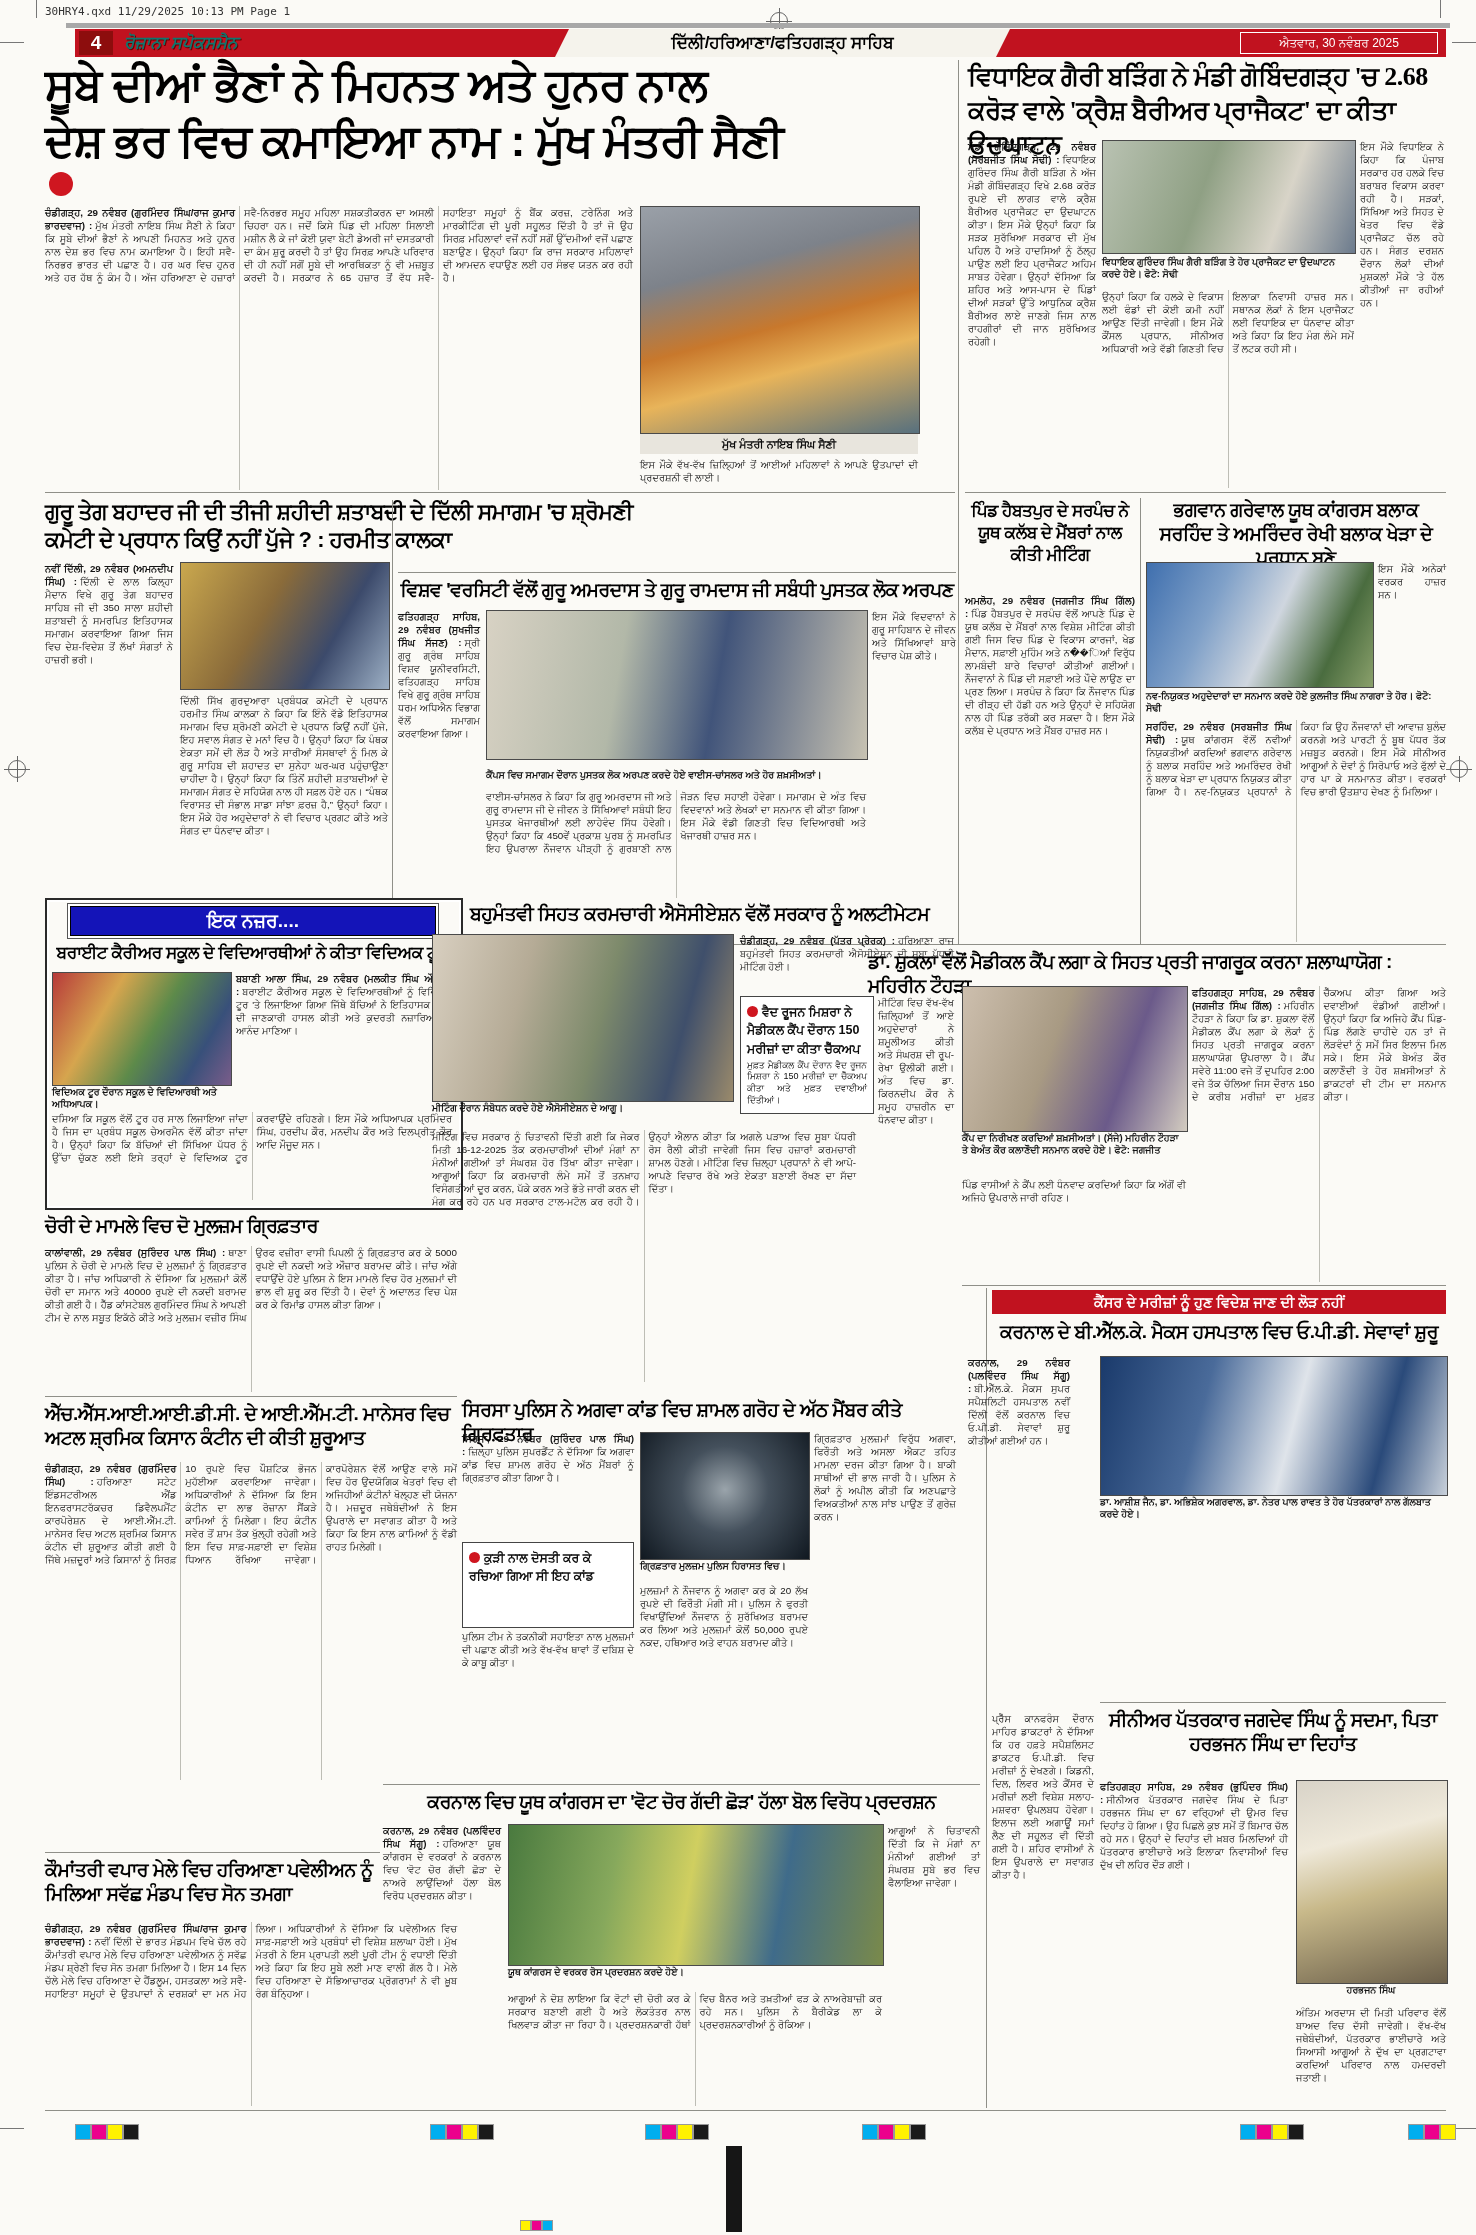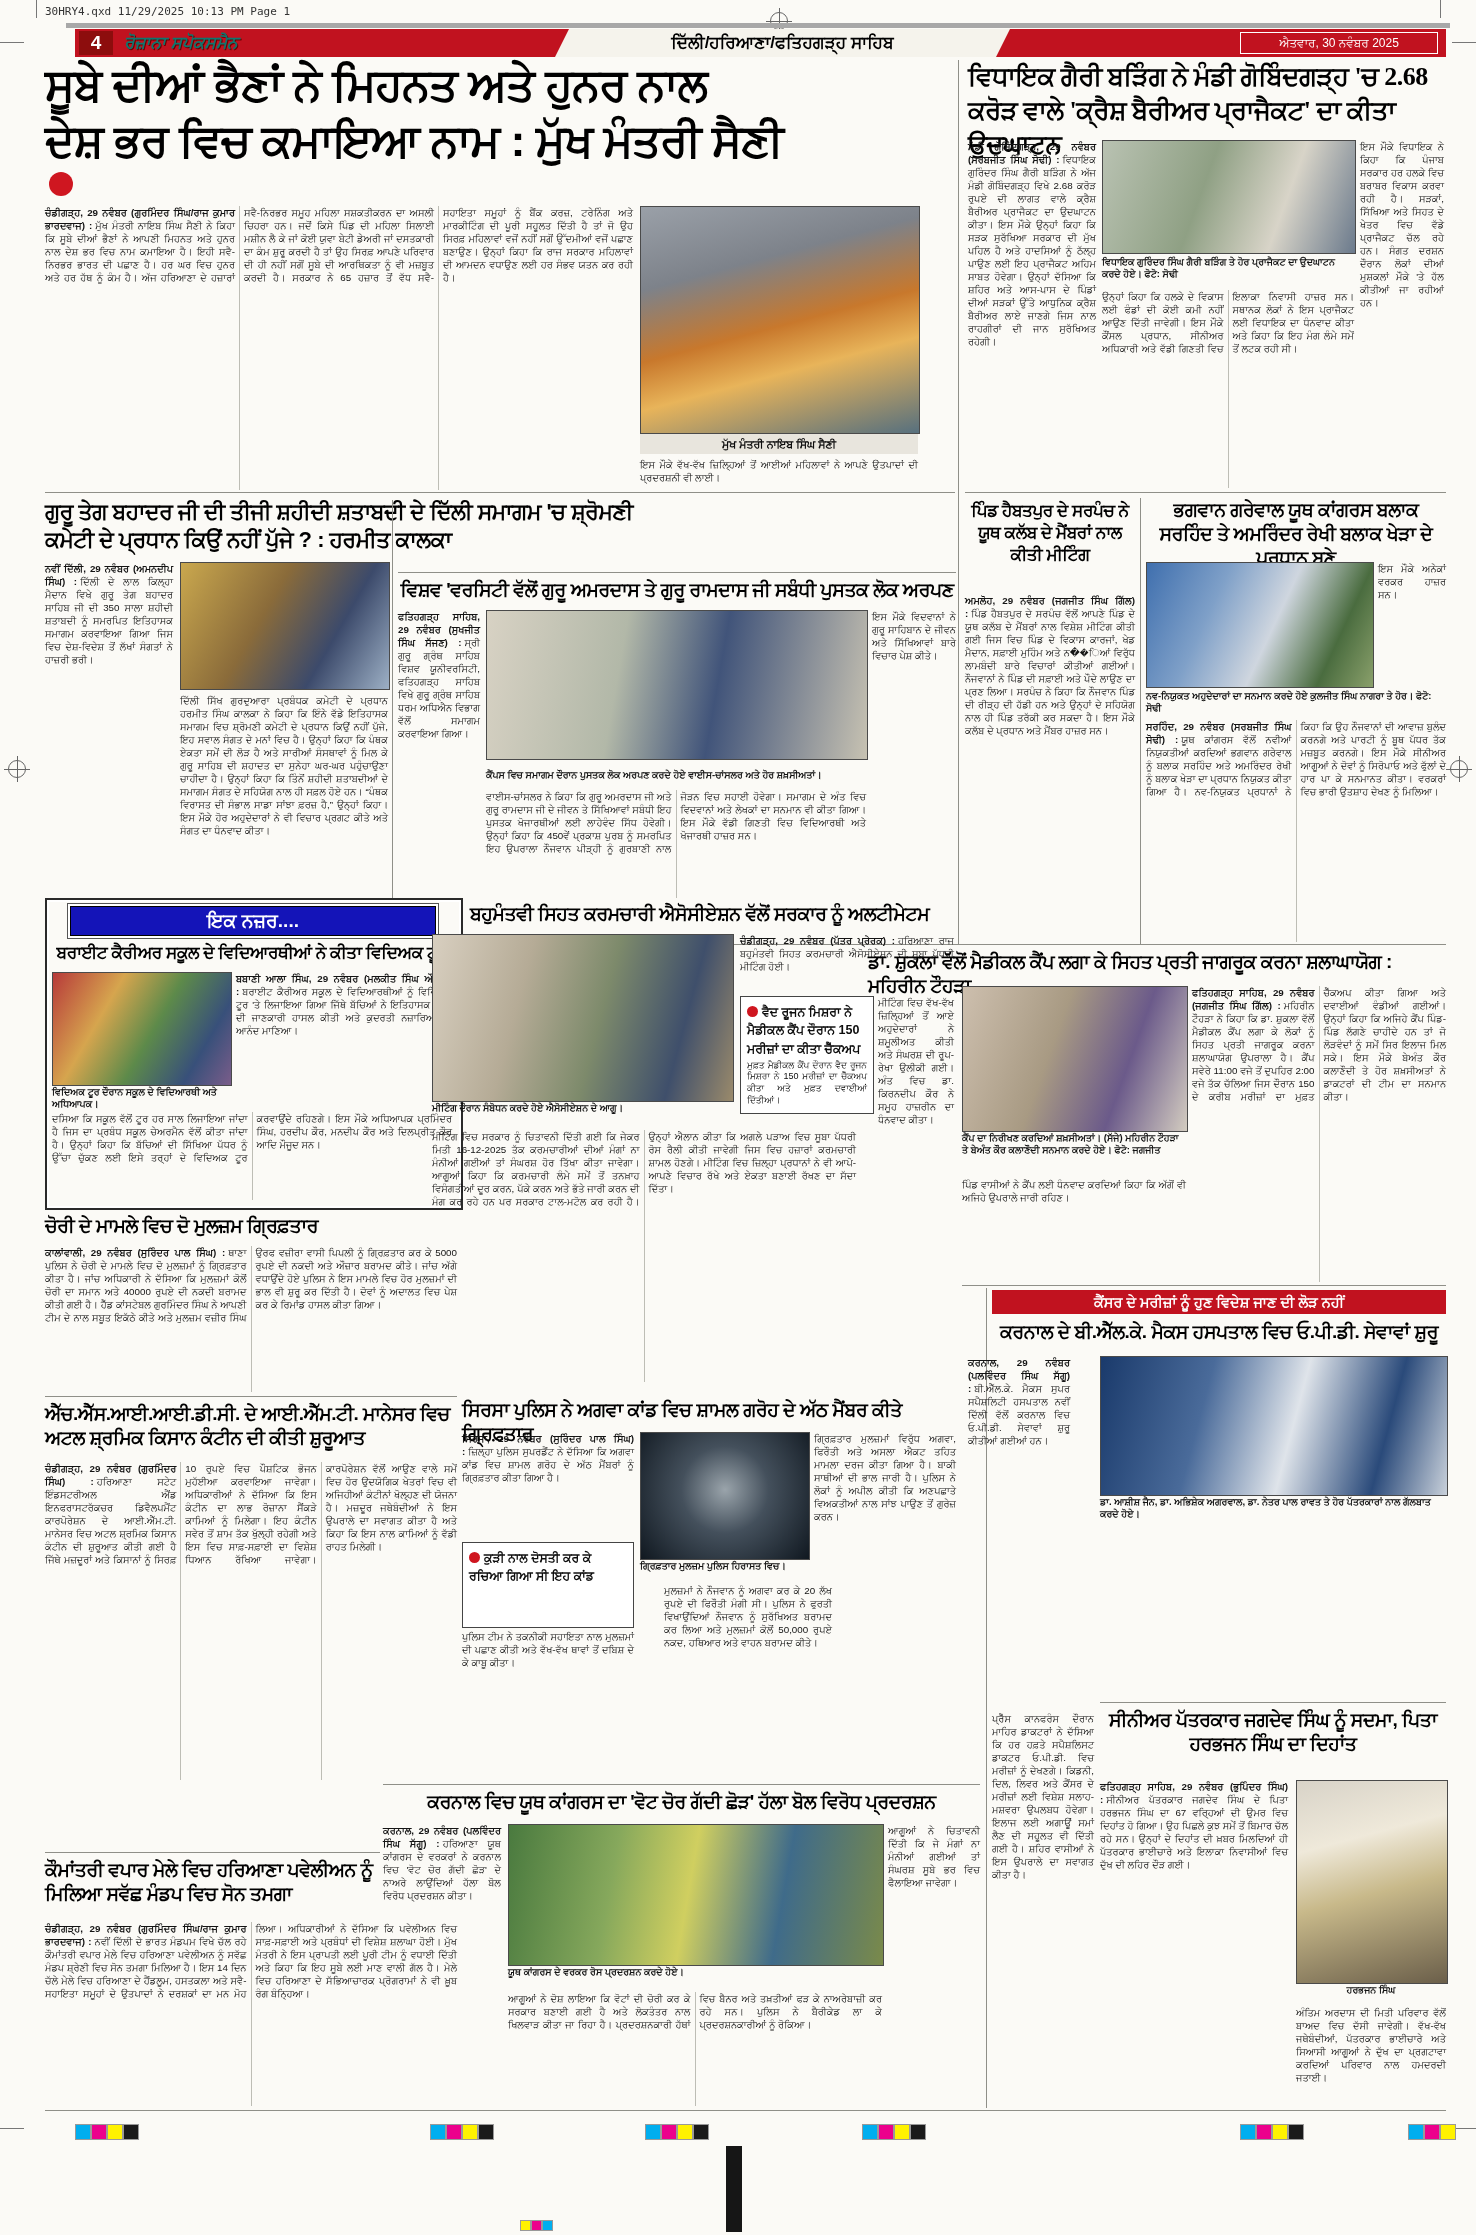--- a/index.html
+++ b/index.html
@@ -185,21 +185,21 @@
   <div class="abs hl hl-m" style="left:462px;top:1398px;width:494px;">ਸਿਰਸਾ ਪੁਲਿਸ ਨੇ ਅਗਵਾ ਕਾਂਡ ਵਿਚ ਸ਼ਾਮਲ ਗਰੋਹ ਦੇ ਅੱਠ ਮੈਂਬਰ ਕੀਤੇ ਗ੍ਰਿਫ਼ਤਾਰ</div>
   <div class="abs bd" style="left:462px;top:1432px;width:172px;height:104px;">
     <span class="dl">ਸਿਰਸਾ, 29 ਨਵੰਬਰ (ਸੁਰਿੰਦਰ ਪਾਲ ਸਿੰਘ) :</span><span>ਜ਼ਿਲ੍ਹਾ ਪੁਲਿਸ ਸੁਪਰਡੈਂਟ ਨੇ ਦੱਸਿਆ ਕਿ ਅਗਵਾ ਕਾਂਡ ਵਿਚ ਸ਼ਾਮਲ ਗਰੋਹ ਦੇ ਅੱਠ ਮੈਂਬਰਾਂ ਨੂੰ ਗ੍ਰਿਫ਼ਤਾਰ ਕੀਤਾ ਗਿਆ ਹੈ।</span>
   </div>
   <div class="abs inbox" style="left:462px;top:1542px;width:158px;height:74px;">
     <span class="reddot"></span><span class="boxhead">ਕੁੜੀ ਨਾਲ ਦੋਸਤੀ ਕਰ ਕੇ ਰਚਿਆ ਗਿਆ ਸੀ ਇਹ ਕਾਂਡ</span>
   </div>
   <div class="abs bd" style="left:462px;top:1630px;width:172px;height:152px;">ਪੁਲਿਸ ਟੀਮ ਨੇ ਤਕਨੀਕੀ ਸਹਾਇਤਾ ਨਾਲ ਮੁਲਜ਼ਮਾਂ ਦੀ ਪਛਾਣ ਕੀਤੀ ਅਤੇ ਵੱਖ-ਵੱਖ ਥਾਵਾਂ ਤੋਂ ਦਬਿਸ਼ ਦੇ ਕੇ ਕਾਬੂ ਕੀਤਾ।</div>
   <div class="abs ph ph-cuffs" style="left:640px;top:1432px;width:168px;height:126px;"></div>
   <div class="abs cap" style="left:640px;top:1560px;width:168px;height:20px;">ਗ੍ਰਿਫ਼ਤਾਰ ਮੁਲਜ਼ਮ ਪੁਲਿਸ ਹਿਰਾਸਤ ਵਿਚ।</div>
-  <div class="abs bd" style="left:664px;top:1584px;width:168px;height:198px;">ਮੁਲਜ਼ਮਾਂ ਨੇ ਨੌਜਵਾਨ ਨੂੰ ਅਗਵਾ ਕਰ ਕੇ 20 ਲੱਖ ਰੁਪਏ ਦੀ ਫਿਰੌਤੀ ਮੰਗੀ ਸੀ। ਪੁਲਿਸ ਨੇ ਫੁਰਤੀ ਵਿਖਾਉਂਦਿਆਂ ਨੌਜਵਾਨ ਨੂੰ ਸੁਰੱਖਿਅਤ ਬਰਾਮਦ ਕਰ ਲਿਆ ਅਤੇ ਮੁਲਜ਼ਮਾਂ ਕੋਲੋਂ 50,000 ਰੁਪਏ ਨਕਦ, ਹਥਿਆਰ ਅਤੇ ਵਾਹਨ ਬਰਾਮਦ ਕੀਤੇ।</div>
+  <div class="abs bd" style="left:640px;top:1584px;width:168px;height:198px;">ਮੁਲਜ਼ਮਾਂ ਨੇ ਨੌਜਵਾਨ ਨੂੰ ਅਗਵਾ ਕਰ ਕੇ 20 ਲੱਖ ਰੁਪਏ ਦੀ ਫਿਰੌਤੀ ਮੰਗੀ ਸੀ। ਪੁਲਿਸ ਨੇ ਫੁਰਤੀ ਵਿਖਾਉਂਦਿਆਂ ਨੌਜਵਾਨ ਨੂੰ ਸੁਰੱਖਿਅਤ ਬਰਾਮਦ ਕਰ ਲਿਆ ਅਤੇ ਮੁਲਜ਼ਮਾਂ ਕੋਲੋਂ 50,000 ਰੁਪਏ ਨਕਦ, ਹਥਿਆਰ ਅਤੇ ਵਾਹਨ ਬਰਾਮਦ ਕੀਤੇ।</div>
   <div class="abs bd" style="left:814px;top:1432px;width:142px;height:350px;">ਗ੍ਰਿਫ਼ਤਾਰ ਮੁਲਜ਼ਮਾਂ ਵਿਰੁੱਧ ਅਗਵਾ, ਫਿਰੌਤੀ ਅਤੇ ਅਸਲਾ ਐਕਟ ਤਹਿਤ ਮਾਮਲਾ ਦਰਜ ਕੀਤਾ ਗਿਆ ਹੈ। ਬਾਕੀ ਸਾਥੀਆਂ ਦੀ ਭਾਲ ਜਾਰੀ ਹੈ। ਪੁਲਿਸ ਨੇ ਲੋਕਾਂ ਨੂੰ ਅਪੀਲ ਕੀਤੀ ਕਿ ਅਣਪਛਾਤੇ ਵਿਅਕਤੀਆਂ ਨਾਲ ਸਾਂਝ ਪਾਉਣ ਤੋਂ ਗੁਰੇਜ਼ ਕਰਨ।</div>
   <div class="abs hr" style="left:383px;top:1784px;width:597px;"></div>
 
   <div class="abs hl hl-m hl-c" style="left:383px;top:1790px;width:597px;">ਕਰਨਾਲ ਵਿਚ ਯੂਥ ਕਾਂਗਰਸ ਦਾ 'ਵੋਟ ਚੋਰ ਗੱਦੀ ਛੋੜ' ਹੱਲਾ ਬੋਲ ਵਿਰੋਧ ਪ੍ਰਦਰਸ਼ਨ</div>
   <div class="abs bd" style="left:383px;top:1824px;width:118px;height:282px;">
     <span class="dl">ਕਰਨਾਲ, 29 ਨਵੰਬਰ (ਪਲਵਿੰਦਰ ਸਿੰਘ ਸੱਗੂ) :</span><span>ਹਰਿਆਣਾ ਯੂਥ ਕਾਂਗਰਸ ਦੇ ਵਰਕਰਾਂ ਨੇ ਕਰਨਾਲ ਵਿਚ 'ਵੋਟ ਚੋਰ ਗੱਦੀ ਛੋੜ' ਦੇ ਨਾਅਰੇ ਲਾਉਂਦਿਆਂ ਹੱਲਾ ਬੋਲ ਵਿਰੋਧ ਪ੍ਰਦਰਸ਼ਨ ਕੀਤਾ।</span>
   </div>
   <div class="abs ph ph-yc" style="left:508px;top:1824px;width:374px;height:140px;"></div>
   <div class="abs cap" style="left:508px;top:1966px;width:374px;height:22px;">ਯੂਥ ਕਾਂਗਰਸ ਦੇ ਵਰਕਰ ਰੋਸ ਪ੍ਰਦਰਸ਼ਨ ਕਰਦੇ ਹੋਏ।</div>
   <div class="abs bd c2" style="left:508px;top:1992px;width:374px;height:114px;">ਆਗੂਆਂ ਨੇ ਦੋਸ਼ ਲਾਇਆ ਕਿ ਵੋਟਾਂ ਦੀ ਚੋਰੀ ਕਰ ਕੇ ਸਰਕਾਰ ਬਣਾਈ ਗਈ ਹੈ ਅਤੇ ਲੋਕਤੰਤਰ ਨਾਲ ਖਿਲਵਾੜ ਕੀਤਾ ਜਾ ਰਿਹਾ ਹੈ। ਪ੍ਰਦਰਸ਼ਨਕਾਰੀ ਹੱਥਾਂ ਵਿਚ ਬੈਨਰ ਅਤੇ ਤਖ਼ਤੀਆਂ ਫੜ ਕੇ ਨਾਅਰੇਬਾਜ਼ੀ ਕਰ ਰਹੇ ਸਨ। ਪੁਲਿਸ ਨੇ ਬੈਰੀਕੇਡ ਲਾ ਕੇ ਪ੍ਰਦਰਸ਼ਨਕਾਰੀਆਂ ਨੂੰ ਰੋਕਿਆ।</div>

